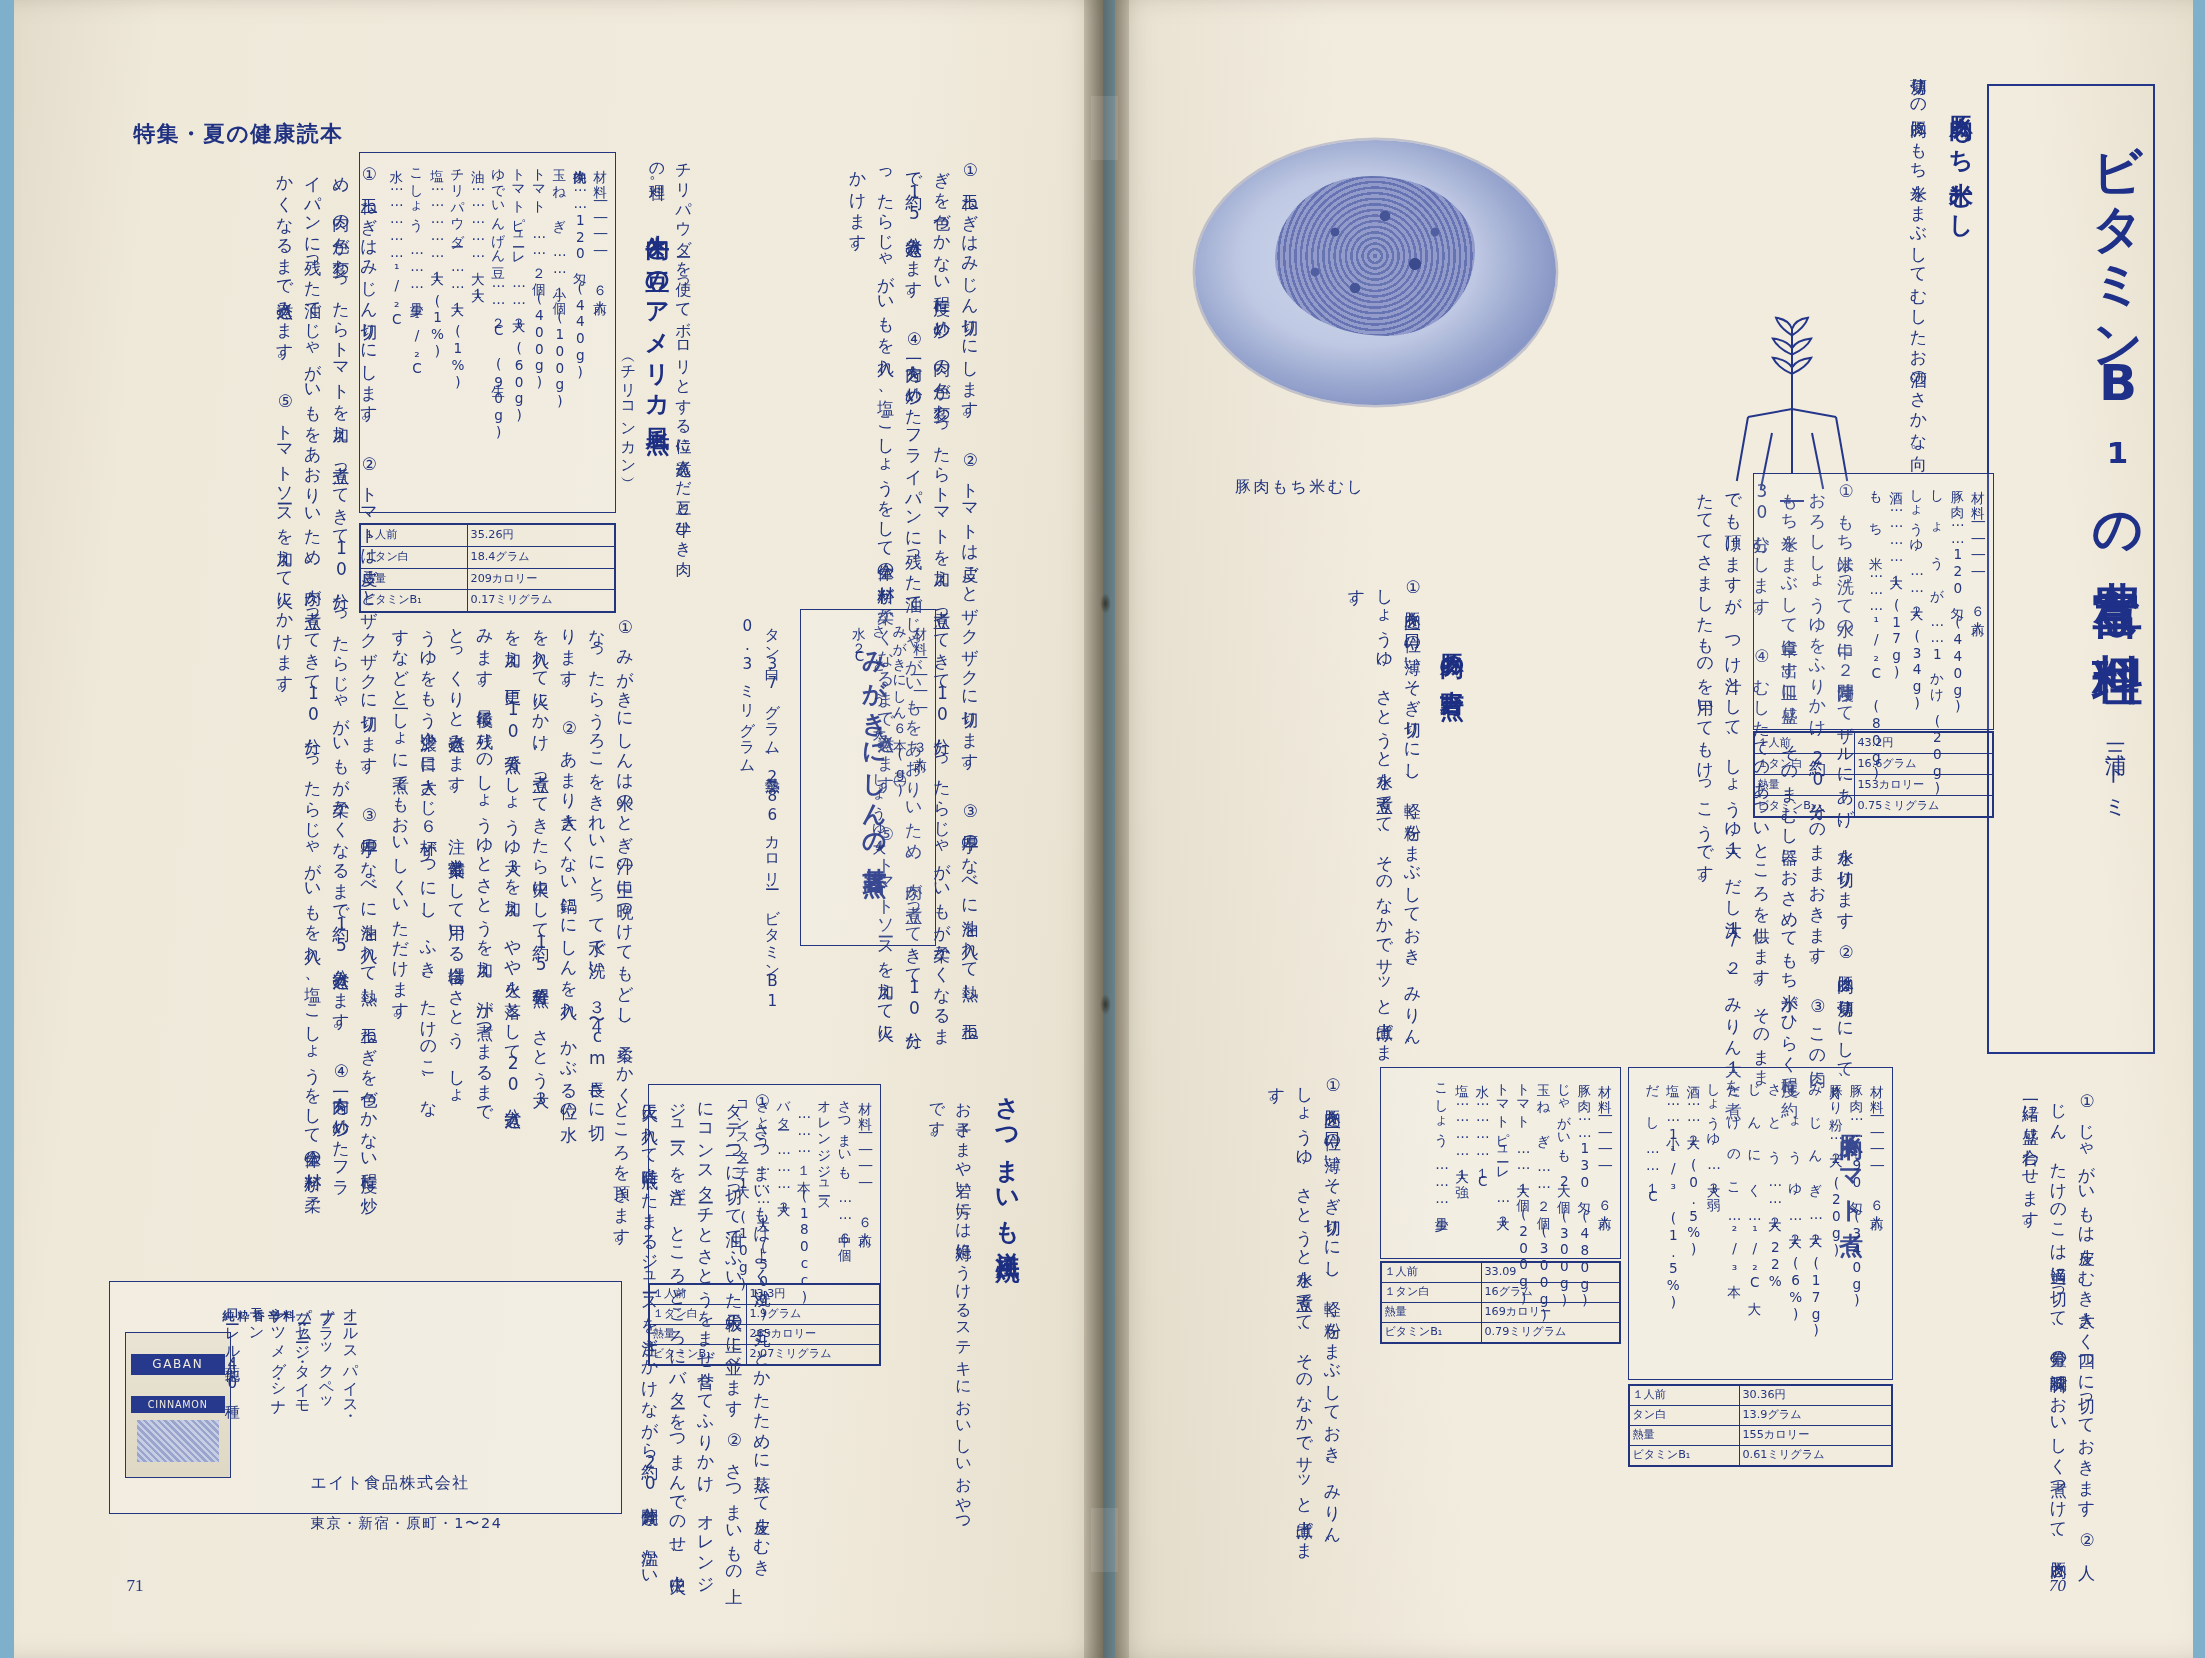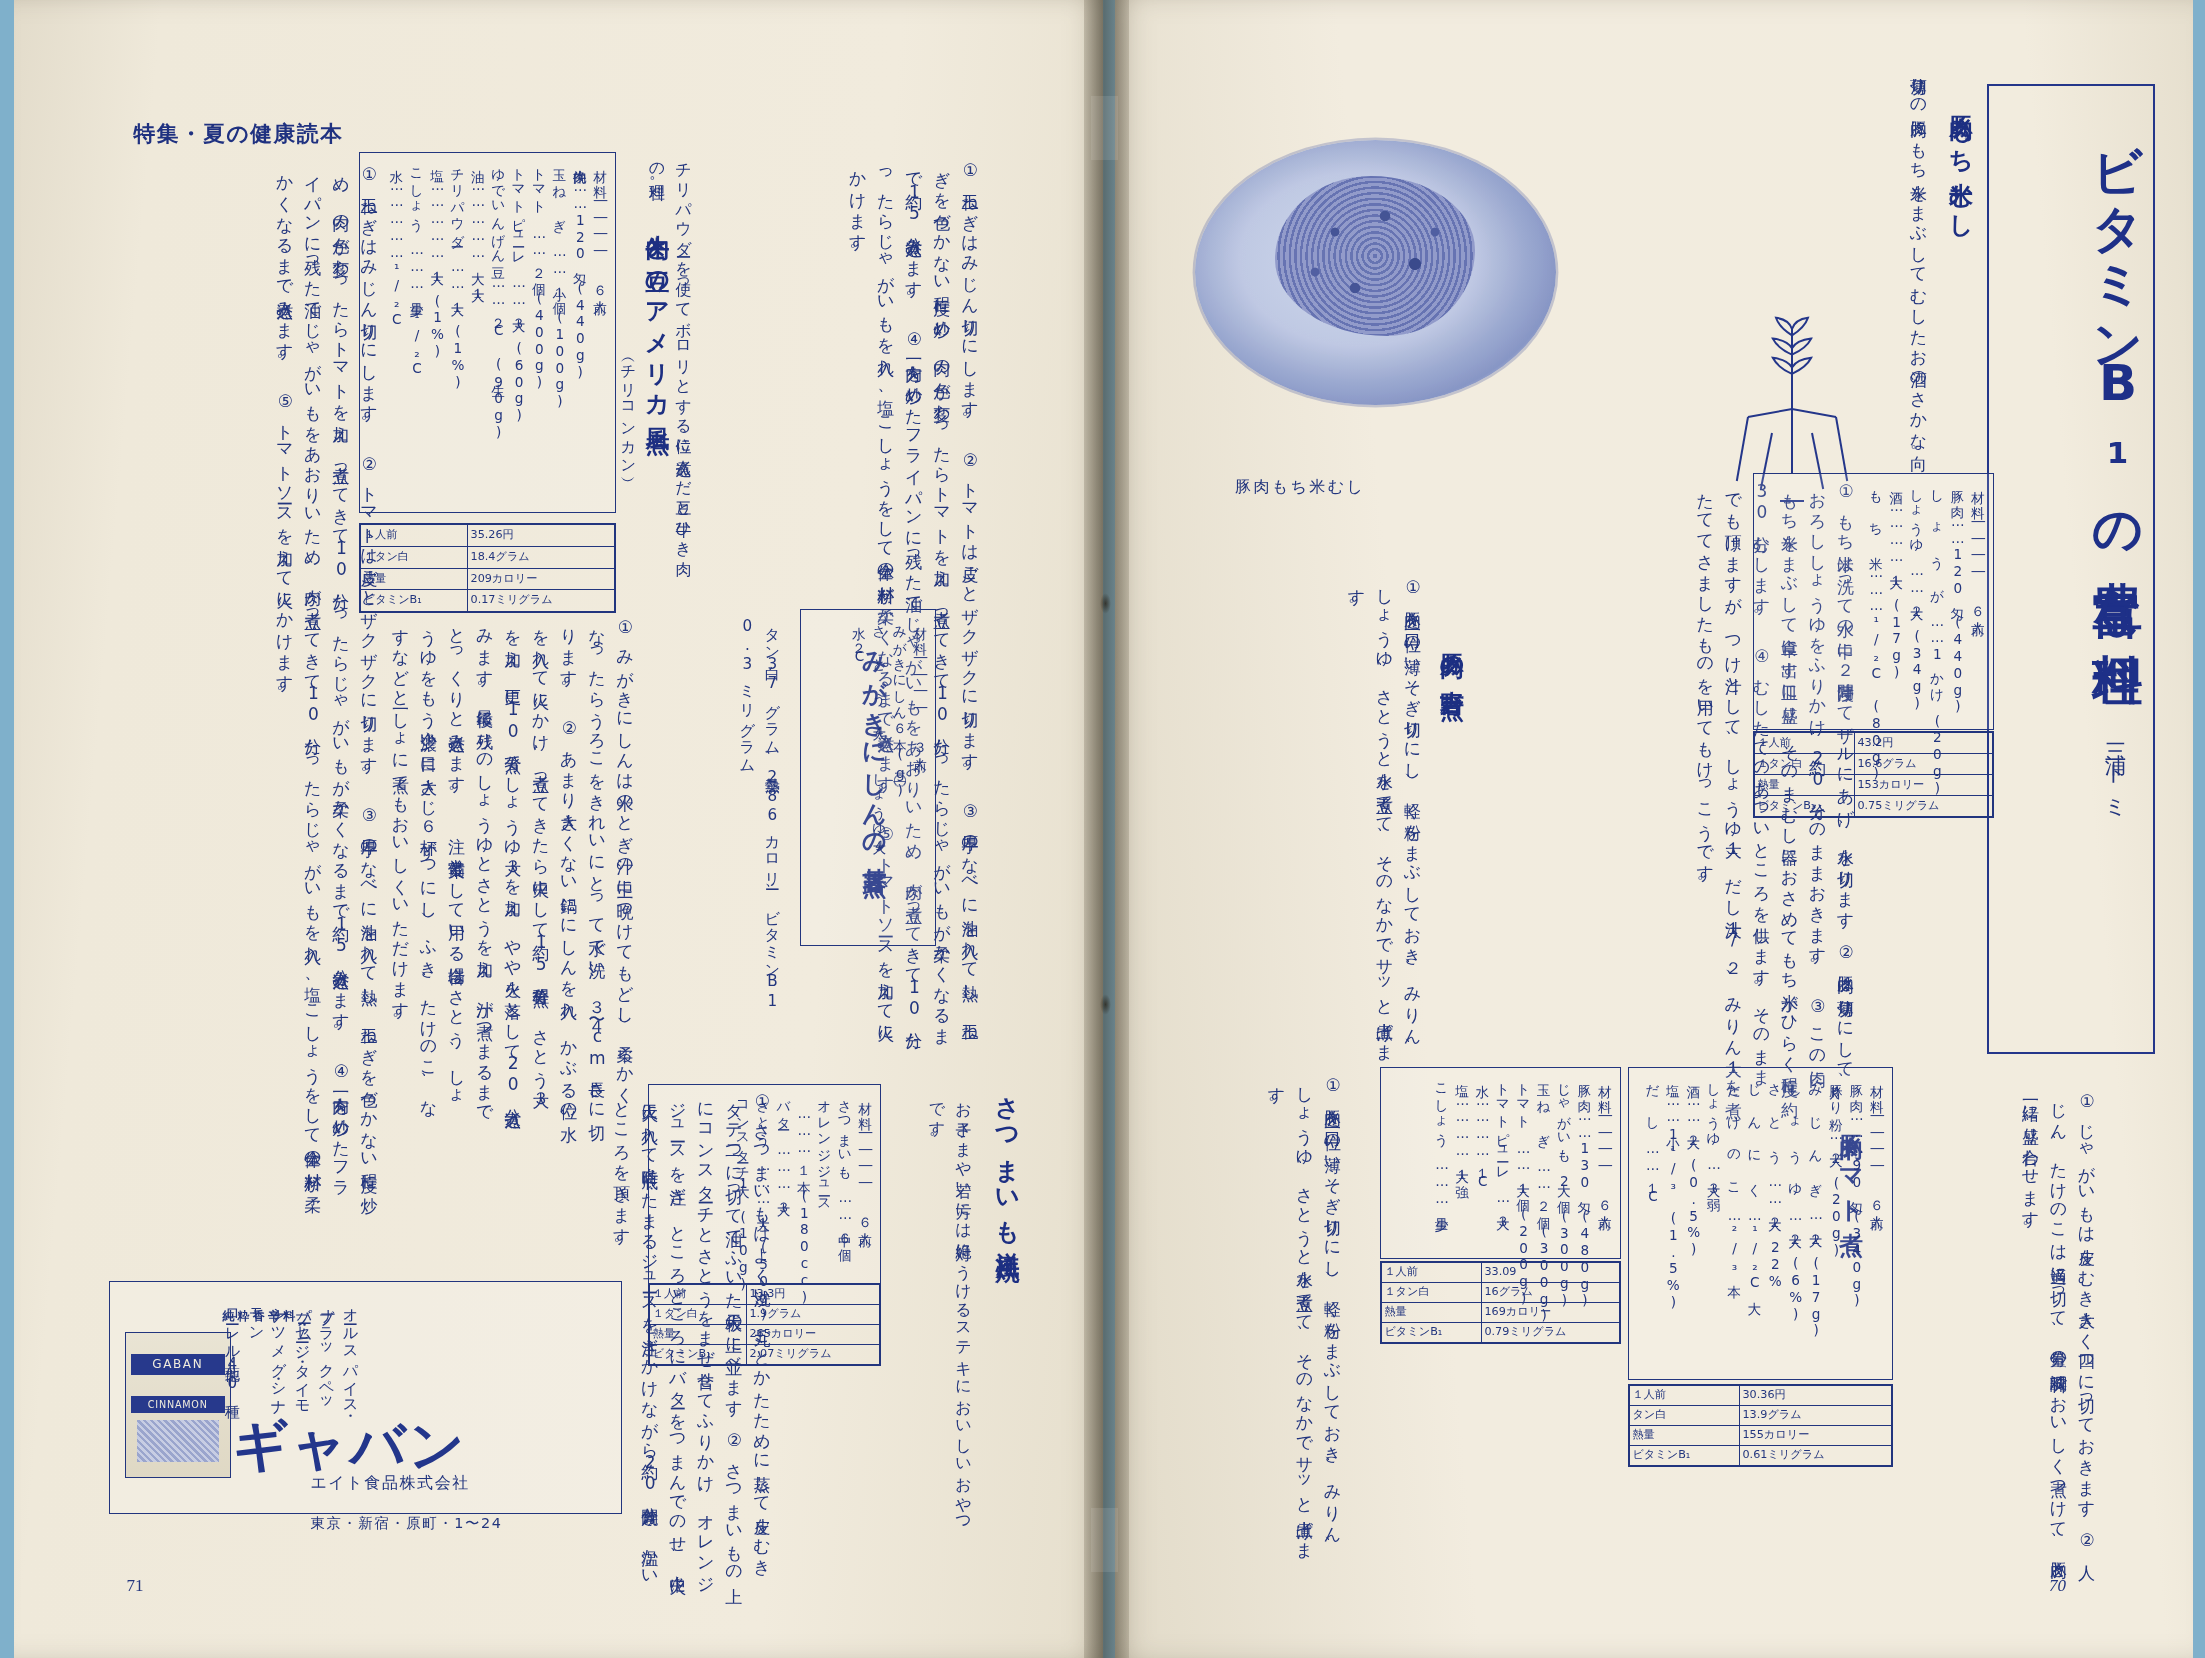--- a/index.html
+++ b/index.html
@@ -421,21 +421,20 @@
       <div class="can">
         <div class="band">GABAN</div>
         <div class="band2">CINNAMON</div>
         <div class="pic"></div>
       </div>
       <div class="ad-vcol" style="left:207px; top:16px; height:112px;">オールスパイス・ナ</div>
       <div class="ad-vcol" style="left:183px; top:16px; height:112px;">ブラックペッパー・ム</div>
       <div class="ad-vcol" style="left:159px; top:16px; height:112px;">ブセージ・タイモン</div>
       <div class="ad-vcol" style="left:135px; top:16px; height:112px;">ナツメグ・シナモン</div>
       <div class="ad-vcol" style="left:111px; top:16px; height:120px;">ローレル葉・他40種</div>
-      <div class="ad-brand" style="left:122px; top:127px;">ギャバン</div>
       <div class="ad-line" style="left:200px; top:191px; font-size:16px;">エイト食品株式会社</div>
       <div class="ad-line" style="left:200px; top:212px; font-size:14.4px;margin-top:20px;">東京・新宿・原町・1〜24</div>
     </div>
 
     <div class="pageno" style="left:112px; top:1576px;">71</div>
   </div>
 
   <div class="page right">
 
     <div class="title-box"></div>

